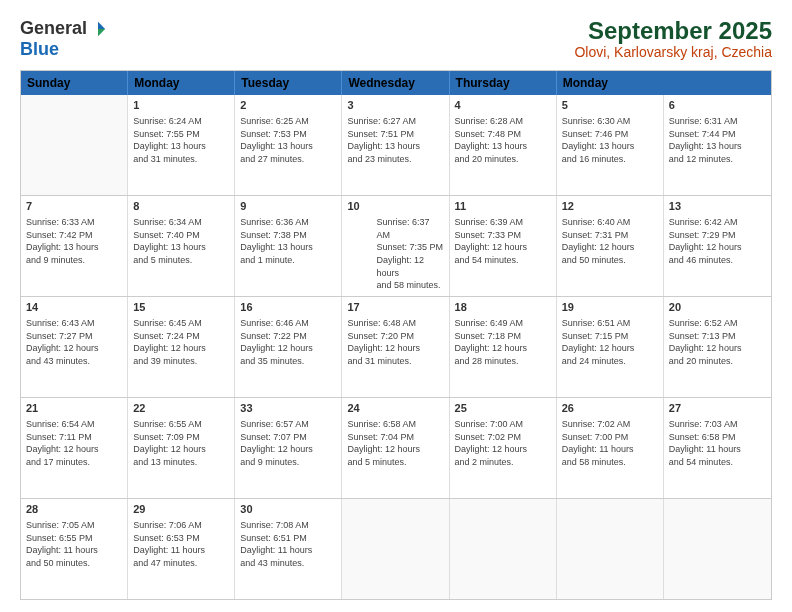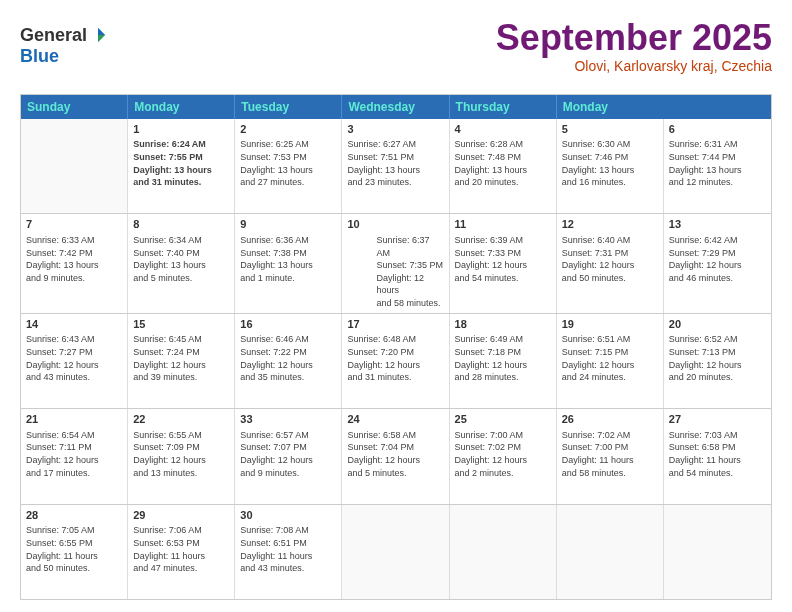--- a/index.html
+++ b/index.html
@@ -13,22 +13,22 @@
     .page {
       width: 792px;
       height: 612px;
       padding: 18px 20px 12px 20px;
       display: flex;
       flex-direction: column;
     }
     .header {
       display: flex;
       justify-content: space-between;
-      align-items: center;
-      margin-bottom: 20px;
+      align-items: flex-start;
+      margin-bottom: 10px;
     }
     .logo {
       display: flex;
       flex-direction: column;
       align-items: flex-start;
     }
     .logo-text {
       display: flex;
       align-items: center;
     }
@@ -44,42 +44,42 @@
     }
     .logo-icon {
       width: 18px;
       height: 18px;
       margin-left: 2px;
     }
     .title-block {
       text-align: right;
     }
     .month-title {
-      font-size: 36px;
-      font-weight: bold;
-      color: #701a75;
+      font-size: 24px;
+      font-weight: bold;
+      color: #14532d;
       line-height: 1.1;
     }
     .location {
       font-size: 14px;
       color: #c2410c;
     }
     .calendar {
       flex: 1;
       display: flex;
       flex-direction: column;
       border: 1px solid #ccc;
     }
     .cal-header {
       display: grid;
       grid-template-columns: repeat(7, 1fr);
       background: #2a6db5;
     }
     .cal-header-cell {
-      color: #5eead4;
+      color: #000000;
       font-size: 12px;
       font-weight: bold;
       padding: 5px 6px;
       text-align: left;
       border-right: 1px solid #4a8dd5;
     }
     .cal-header-cell:last-child {
       border-right: none;
     }
     .cal-body {
@@ -153,21 +153,21 @@
         <div class="cal-header-cell">Tuesday</div>
         <div class="cal-header-cell">Wednesday</div>
         <div class="cal-header-cell">Thursday</div>
         <div class="cal-header-cell">Monday</div>
       </div>
     <div class="cal-body">
     <div class="cal-row">
           <div class="cal-cell empty"></div>
           <div class="cal-cell">
             <span class="day-num">1</span>
-            <div class="info" style="white-space: pre-line; font-weight: bold;">Sunrise: 6:24 AM
+            <div class="info" style="white-space: pre-line;">Sunrise: 6:24 AM
 Sunset: 7:55 PM
 Daylight: 13 hours
 and 31 minutes.</div>
           </div>
           <div class="cal-cell">
             <span class="day-num">2</span>
             <div class="info" style="white-space: pre-line;">Sunrise: 6:25 AM
 Sunset: 7:53 PM
 Daylight: 13 hours
 and 27 minutes.</div>

